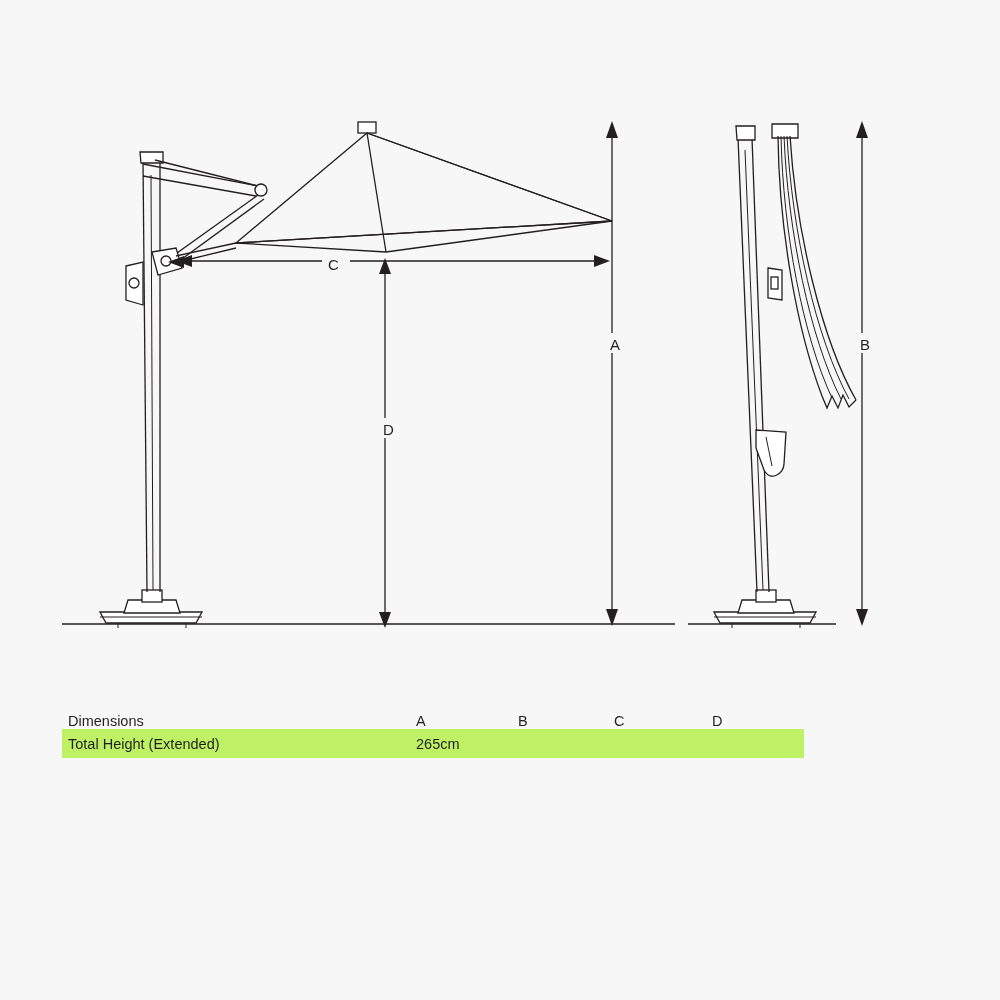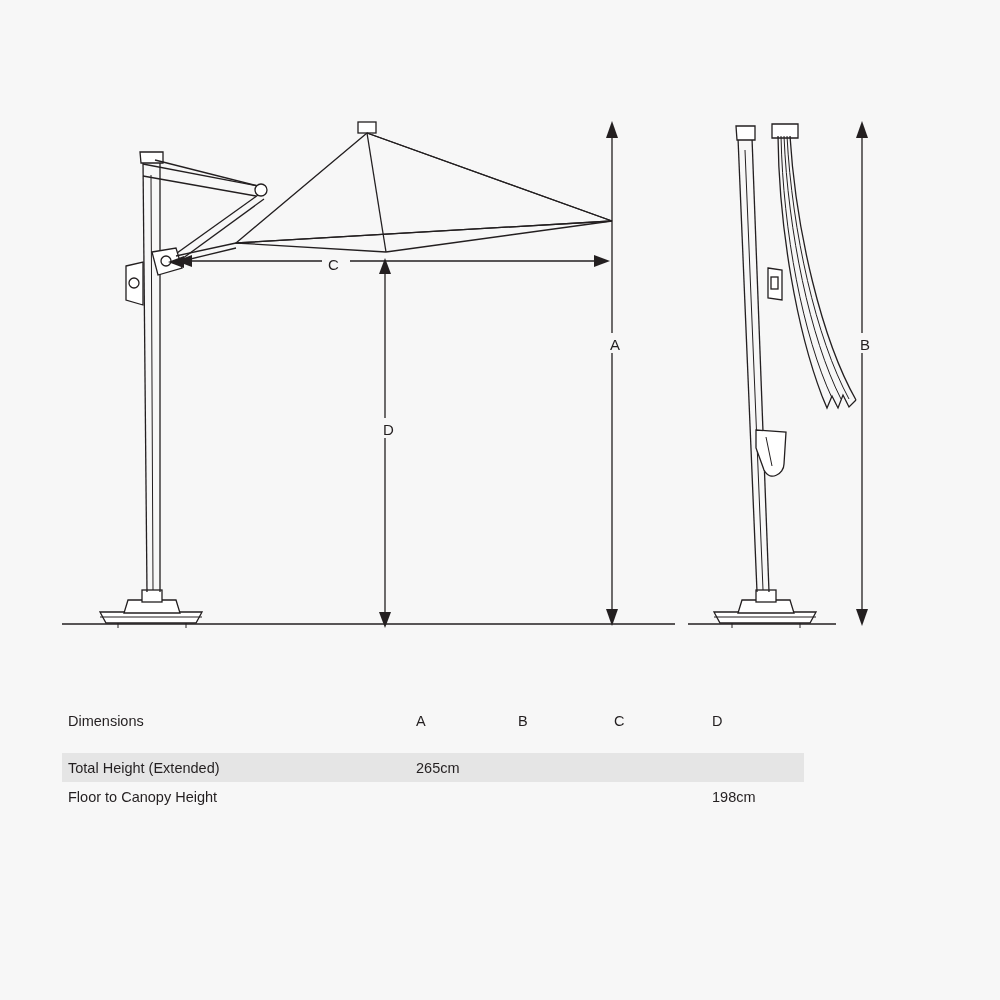--- a/index.html
+++ b/index.html
@@ -44,28 +44,28 @@
     border-collapse: collapse;
     font-size: 14.5px;
   }
   #spec-table td, #spec-table th {
     text-align: left;
     font-weight: normal;
     padding: 6px 0 6px 6px;
     vertical-align: middle;
     height: 17px;
   }
-  #spec-table tr.shaded td { background: #e5e5e5; }
+  #spec-table tr.shaded td { background: #bef264; }
   #spec-table col.c-name { width: 348px; }
   #spec-table col.c-a { width: 102px; }
   #spec-table col.c-b { width: 96px; }
   #spec-table col.c-c { width: 98px; }
   #spec-table col.c-d { width: 98px; }
   #spec-table td.val { }
-  #spec-table tr.head td { padding-bottom: 24px; }
+  #spec-table tr.head td { padding-bottom: 0; }
   sup { font-size: 9px; vertical-align: super; }
 </style>
 </head>
 <body>
 
 <div id="canvas-wrap">
 
   <svg class="diagram" viewBox="0 0 1000 700">
 
     <g>
@@ -219,23 +219,16 @@
         <td>C</td>
         <td>D</td>
       </tr>
       <tr class="shaded">
         <td>Total Height (Extended)</td>
         <td class="val">265cm</td>
         <td class="val"></td>
         <td class="val"></td>
         <td class="val"></td>
       </tr>
-      <tr>
-        <td>Floor to Canopy Height</td>
-        <td class="val"></td>
-        <td class="val"></td>
-        <td class="val"></td>
-        <td class="val">198cm</td>
-      </tr>
     </tbody>
   </table>
 
 </div>
 
 </body></html>

